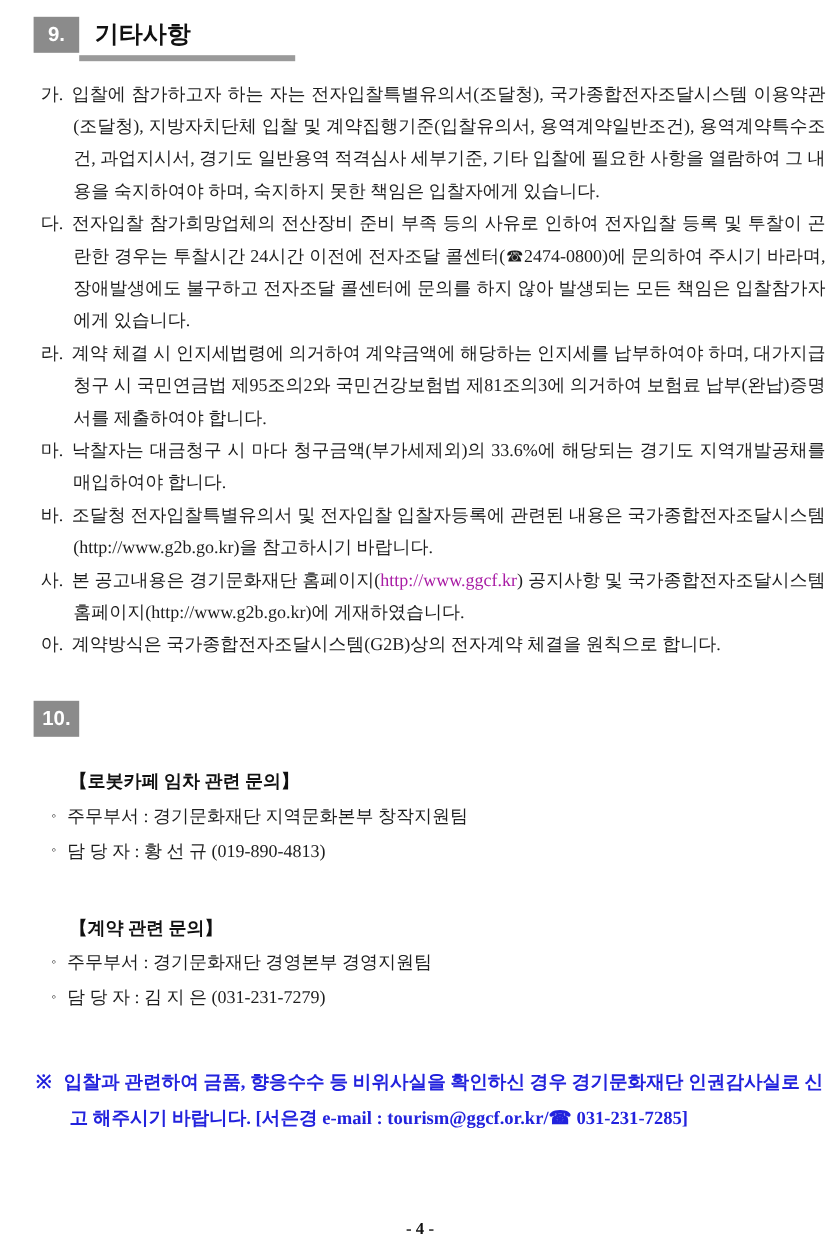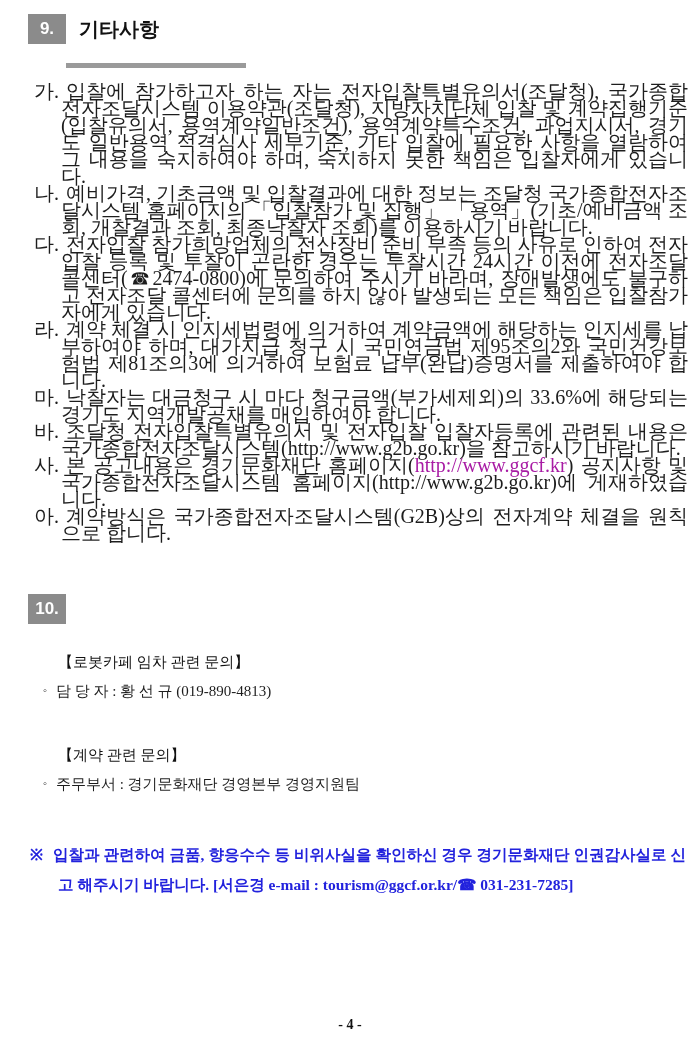--- a/index.html
+++ b/index.html
@@ -38,32 +38,32 @@
     padding: 0 2px;
     box-sizing: border-box;
   }
   .sec-title {
     display: inline-block;
     font-family: "Liberation Sans", "DejaVu Sans", sans-serif;
     font-weight: bold;
     font-size: 20px;
     line-height: 30px;
     color: #111111;
-    padding: 0 14px 19px 13px;
+    padding: 0 14px 2px 13px;
     border-bottom: 5px solid #9a9a9a;
     min-width: 180px;
     box-sizing: border-box;
   }
   
   .items {
     margin: 15px 12px 0 34px;
   }
   .item {
-    font-size: 20px;
-    line-height: 17px;
+    font-size: 15px;
+    line-height: 27px;
     text-align: justify;
     padding-left: 27px;
     text-indent: -27px;
     color: #1d1d1d;
   }
   .item .label {
     margin-right: 7px;
   }
   .link-magenta {
     color: #a81ba4;
@@ -74,21 +74,21 @@
     text-decoration-color: #7d8fb5;
   }
   
   .contact-block {
     margin: 24px 12px 0 34px;
     font-size: 15px;
   }
   .contact-group { margin-bottom: 8px; }
   .contact-group.second { margin-top: 36px; }
   .contact-heading {
-    font-weight: normal;
+    font-weight: bold;
     margin-left: 24px;
     line-height: 28px;
     color: #111111;
     margin-top: 16px;
   }
   .contact-row {
     margin-left: 9px;
     line-height: 28px;
   }
   .contact-row .bullet {
@@ -130,23 +130,20 @@
     <span class="sec-num">9.</span>
     <span class="sec-title">기타사항</span>
   </div>
 
   <div class="items">
 
     <div class="item">
       <span class="label">가.</span><span>입찰에 참가하고자 하는 자는 전자입찰특별유의서(조달청), 국가종합전자조달시스템 이용약관(조달청), 지방자치단체 입찰 및 계약집행기준(입찰유의서, 용역계약일반조건), 용역계약특수조건, 과업지시서, 경기도 일반용역 적격심사 세부기준, 기타 입찰에 필요한 사항을 열람하여 그 내용을 숙지하여야 하며, 숙지하지 못한 책임은 입찰자에게 있습니다.</span>
     </div>
 
-    <div class="item">
-      <span class="label">나.</span><span>예비가격, 기초금액 및 입찰결과에 대한 정보는 조달청 국가종합전자조달시스템 홈페이지의 「입찰참가 및 집행」 「용역」(기초/예비금액 조회, 개찰결과 조회, 최종낙찰자 조회)를 이용하시기 바랍니다.</span>
-    </div>
 
     <div class="item">
       <span class="label">다.</span><span>전자입찰 참가희망업체의 전산장비 준비 부족 등의 사유로 인하여 전자입찰 등록 및 투찰이 곤란한 경우는 투찰시간 24시간 이전에 전자조달 콜센터(☎2474-0800)에 문의하여 주시기 바라며, 장애발생에도 불구하고 전자조달 콜센터에 문의를 하지 않아 발생되는 모든 책임은 입찰참가자에게 있습니다.</span>
     </div>
 
     <div class="item">
       <span class="label">라.</span><span>계약 체결 시 인지세법령에 의거하여 계약금액에 해당하는 인지세를 납부하여야 하며, 대가지급 청구 시 국민연금법 제95조의2와 국민건강보험법 제81조의3에 의거하여 보험료 납부(완납)증명서를 제출하여야 합니다.</span>
     </div>
 
     <div class="item">
@@ -160,38 +157,44 @@
     <div class="item">
       <span class="label">사.</span><span>본 공고내용은 경기문화재단 홈페이지(</span><span class="link-magenta">http://www.ggcf.kr</span><span>) 공지사항 및 국가종합전자조달시스템 홈페이지(http://www.g2b.go.kr)에 게재하였습니다.</span>
     </div>
 
     <div class="item">
       <span class="label">아.</span><span>계약방식은 </span><span class="u-underline">국가종합전자조달시스템(G2B)상의 전자계약 체결을 원칙</span><span>으로 합니다.</span>
     </div>
 
   </div>
 
-  <div class="sec-header" style="margin-top: 52px;">
+  <div class="sec-header" style="margin-top: 32px;">
     <span class="sec-num">10.</span>
   </div>
 
   <div class="contact-block">
 
     <div class="contact-group">
       <div class="contact-heading">【로봇카페 임차 관련 문의】</div>
       <div class="contact-row">
+        <span class="bullet">◦</span><span>주무부서 : 경기문화재단 지역문화본부 창작지원팀</span>
+      </div>
+      <div class="contact-row">
         <span class="bullet">◦</span><span>담 당 자 : 황 선 규 (019-890-4813)</span>
       </div>
     </div>
 
     <div class="contact-group second">
       <div class="contact-heading">【계약 관련 문의】</div>
       <div class="contact-row">
         <span class="bullet">◦</span><span>주무부서 : 경기문화재단 경영본부 경영지원팀</span>
       </div>
+      <div class="contact-row">
+        <span class="bullet">◦</span><span>담 당 자 : 김 지 은 (031-231-7279)</span>
+      </div>
     </div>
 
   </div>
 
   <div class="notice">
     <span class="notice-marker">※</span><span>입찰과 관련하여 금품, 향응수수 등 비위사실을 확인하신 경우 경기문화재단 인권감사실로 신고 해주시기 바랍니다. [서은경 e-mail : tourism@ggcf.or.kr/☎ 031-231-7285]</span>
   </div>
 
   <div class="page-number">- 4 -</div>
 

